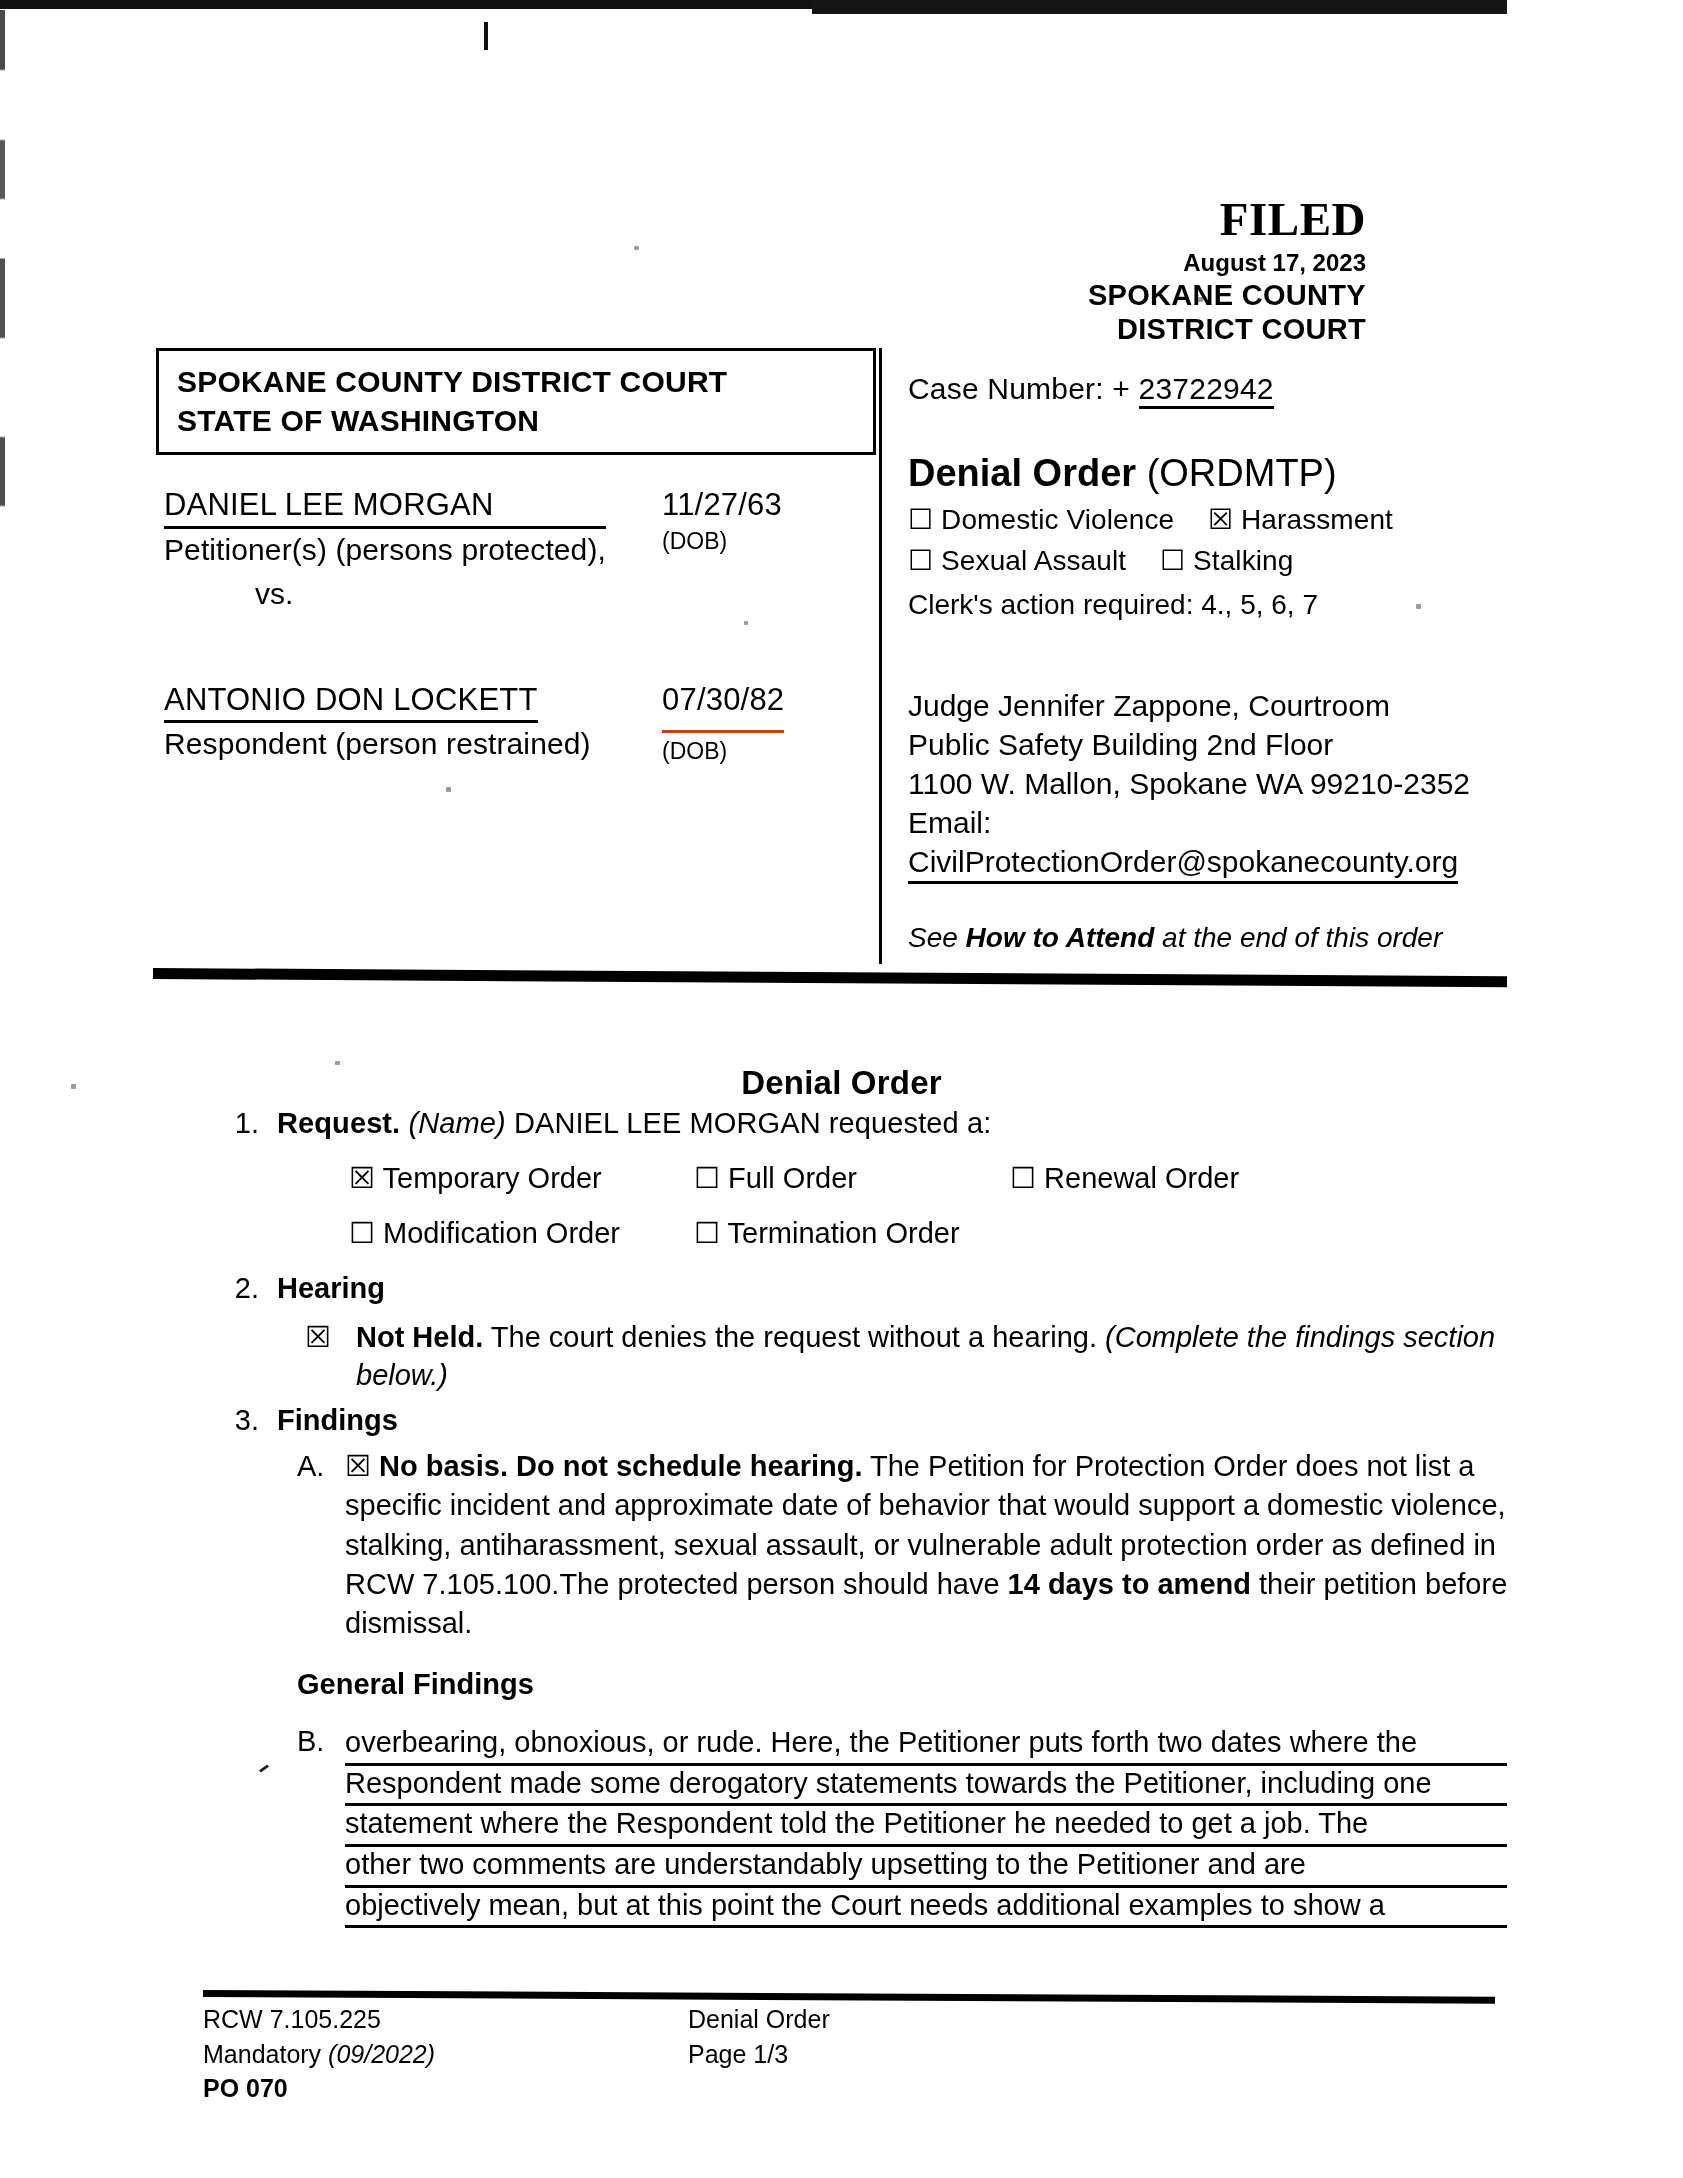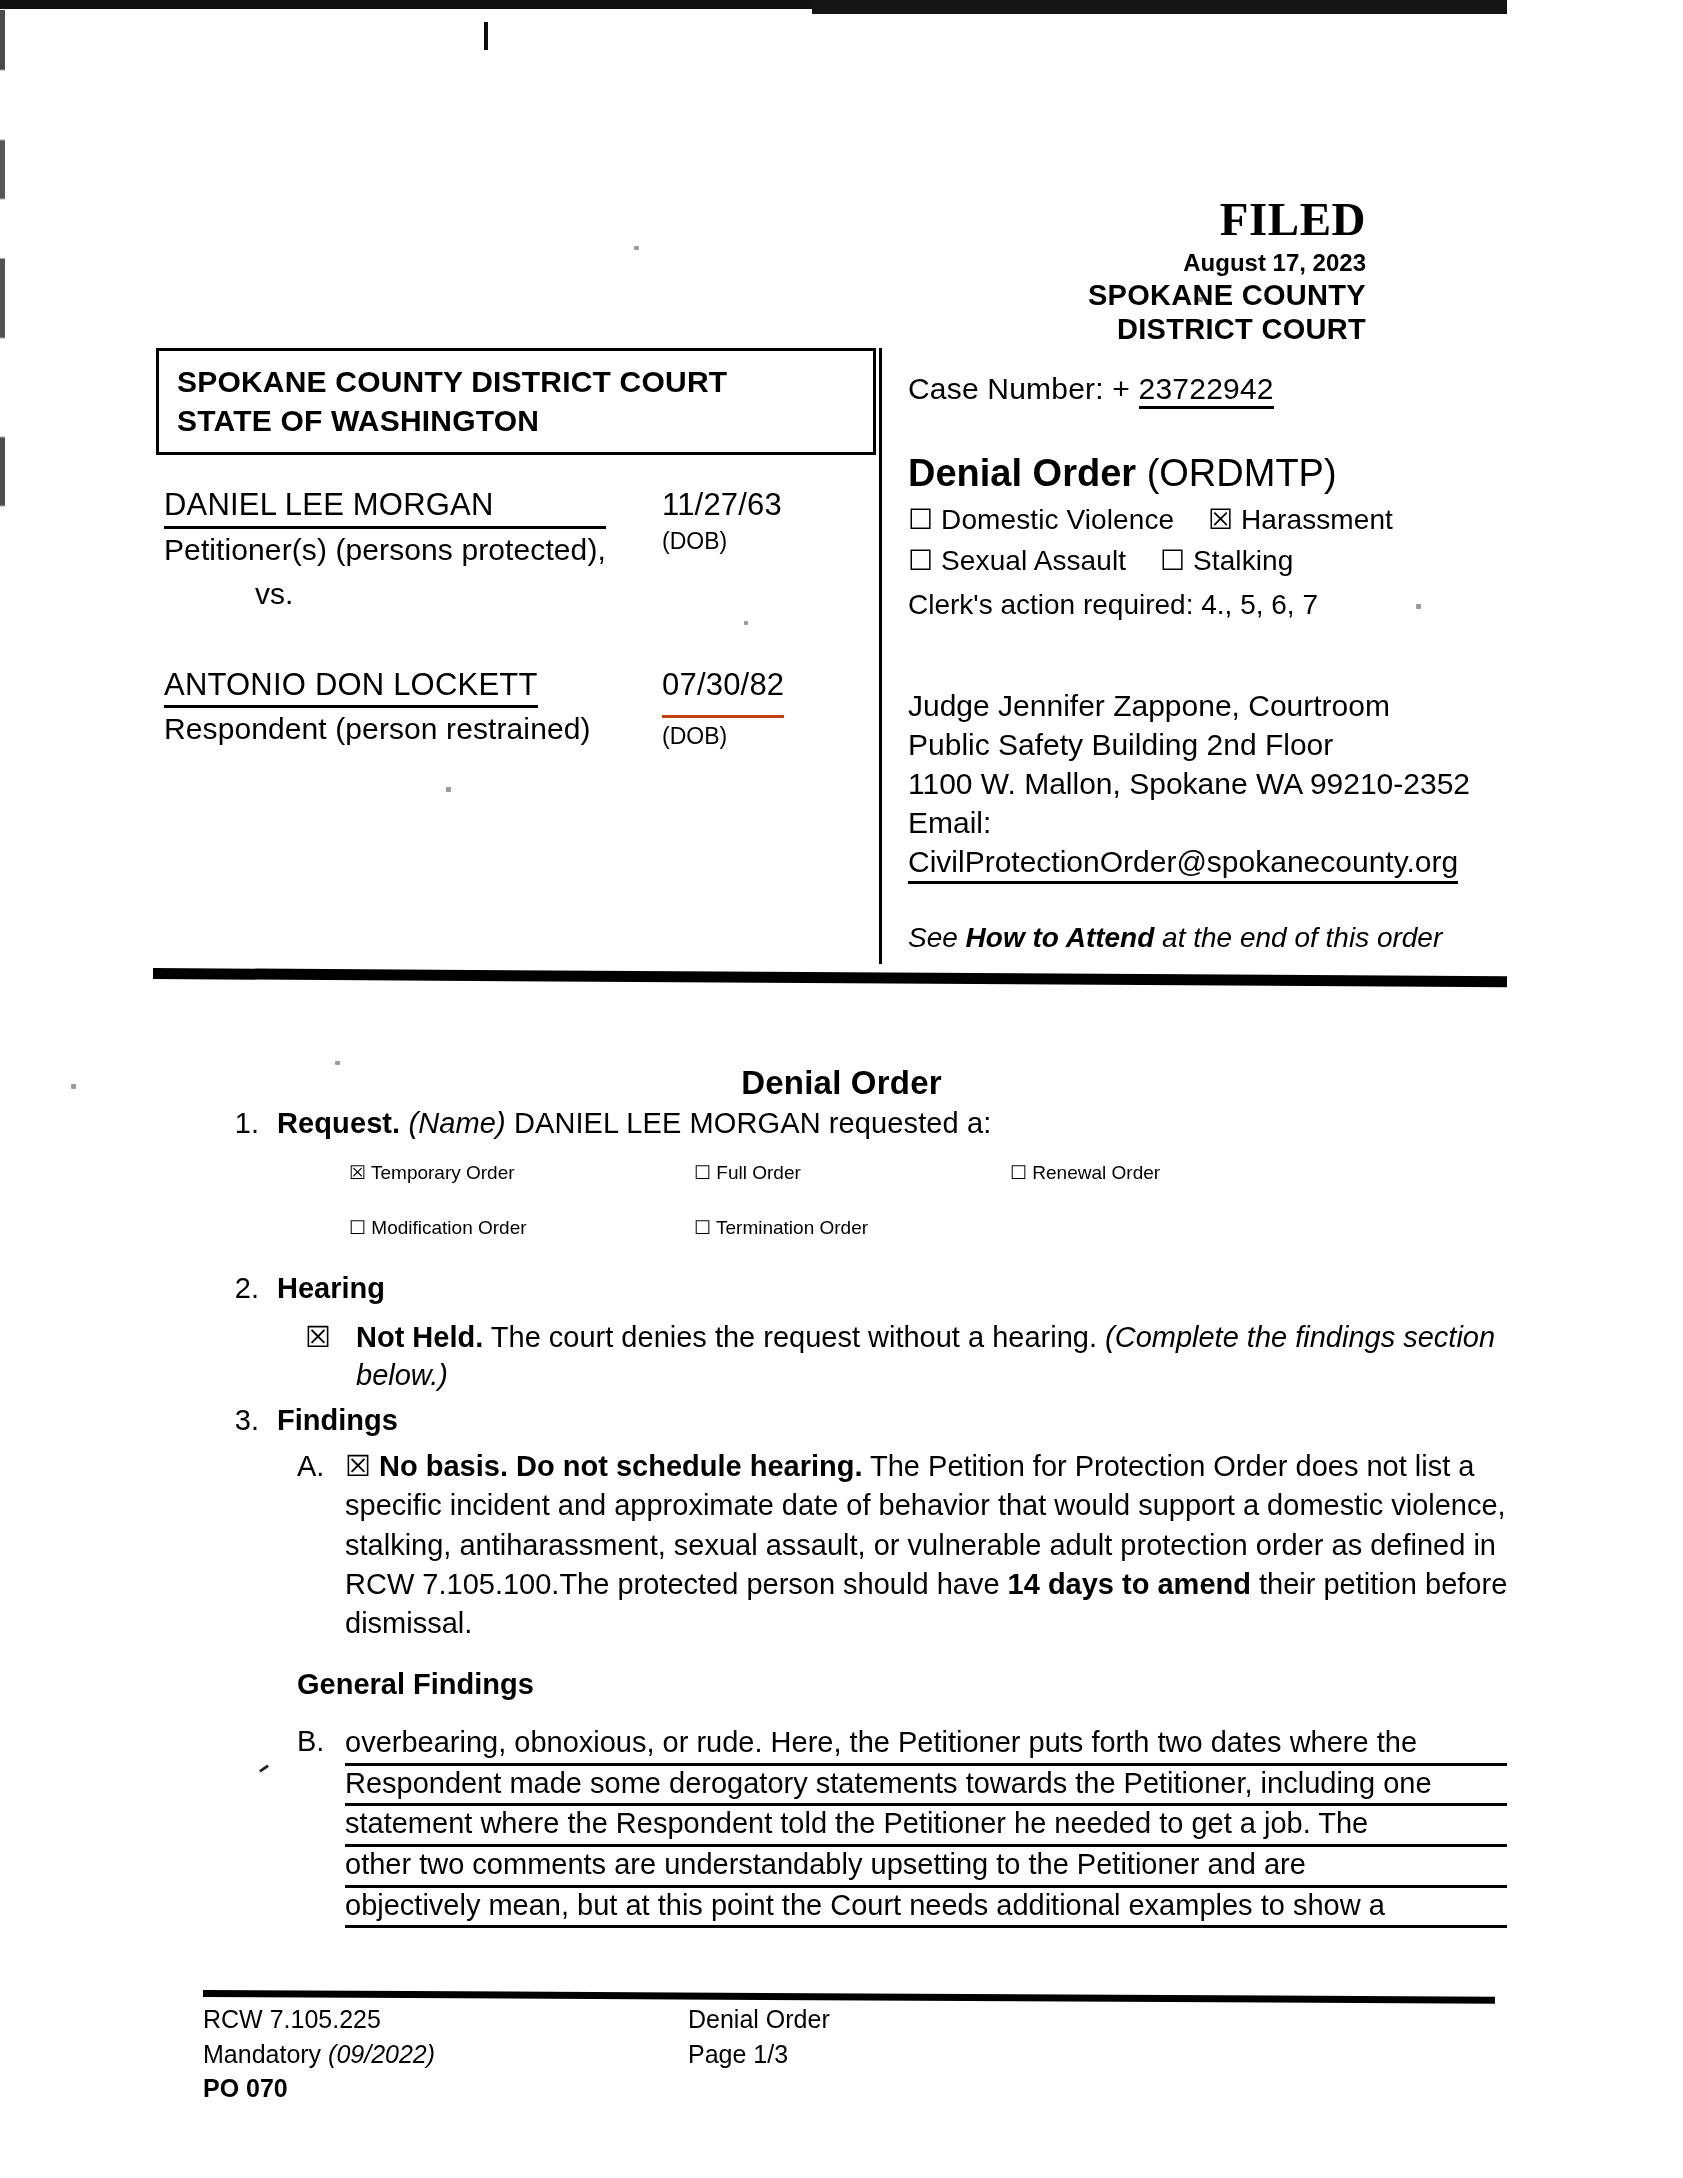--- a/index.html
+++ b/index.html
@@ -161,21 +161,21 @@
     letter-spacing: 0.2px;
     white-space: nowrap;
   }
   .dob-val.ul { border-bottom: 3px solid #c2410c; padding-bottom: 12px; display: inline-block; }
   .dob-cap {
     font-size: 23px;
     margin-top: 5px;
   }
   .dob-cap .sm { font-size: 23px; }
 
-  .respondent-block { margin-top: 56px; }
+  .respondent-block { margin-top: 71px; }
 
   
   .rightcol {
     position: absolute;
     left: 752px;
     top: 24px;
     width: 619px;
   }
   .case-number {
     font-size: 30px;
@@ -259,21 +259,21 @@
   .item1 { left: 198px; top: 1107px; width: 1327px; }
   .item1 .lead { white-space: nowrap; letter-spacing: 0.1px; }
   .item1 b { font-weight: bold; }
   .item1 i { font-style: italic; }
 
   .cbgrid {
     position: absolute;
     left: 349px;
     top: 1161px;
     width: 1188px;
-    font-size: 19px;
+    font-size: 29px;
   }
   .cbgrid .line { position: relative; height: 55px; }
   .cbgrid .c1 { position: absolute; left: 0; white-space: nowrap; }
   .cbgrid .c2 { position: absolute; left: 345px; white-space: nowrap; }
   .cbgrid .c3 { position: absolute; left: 661px; white-space: nowrap; }
 
   .item2 { left: 198px; top: 1272px; width: 1327px; }
   .item2 .hdr { font-size: 29px; font-weight: bold; }
 
   .sub-hang {

